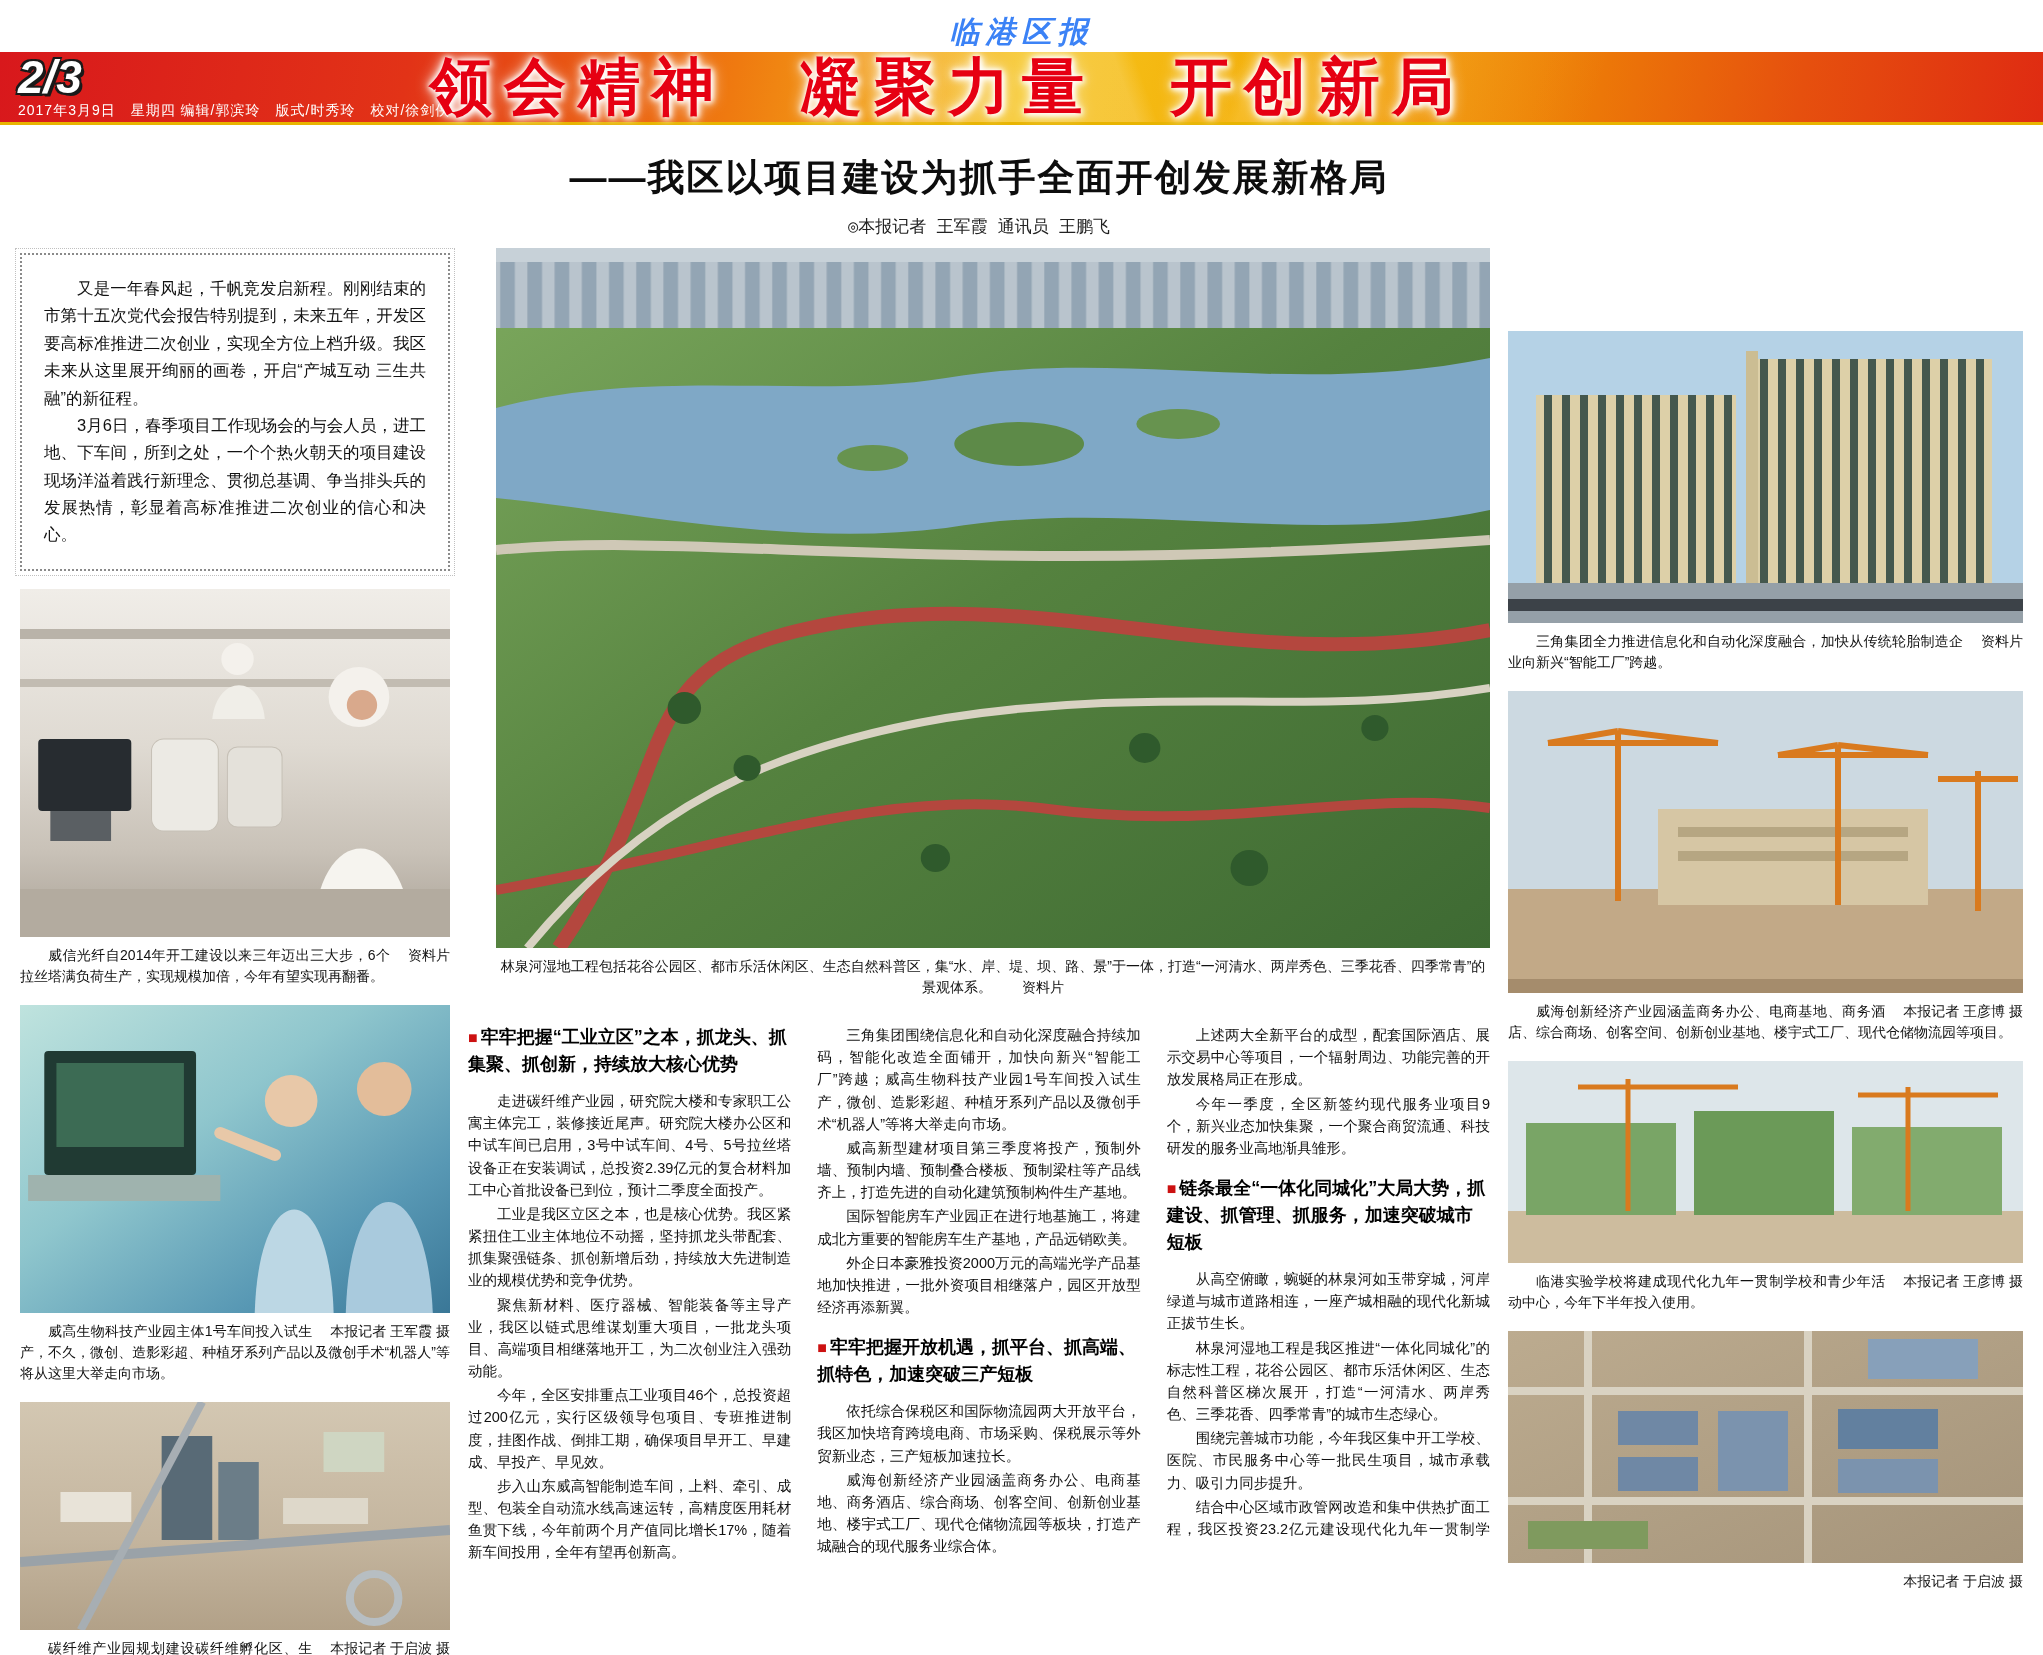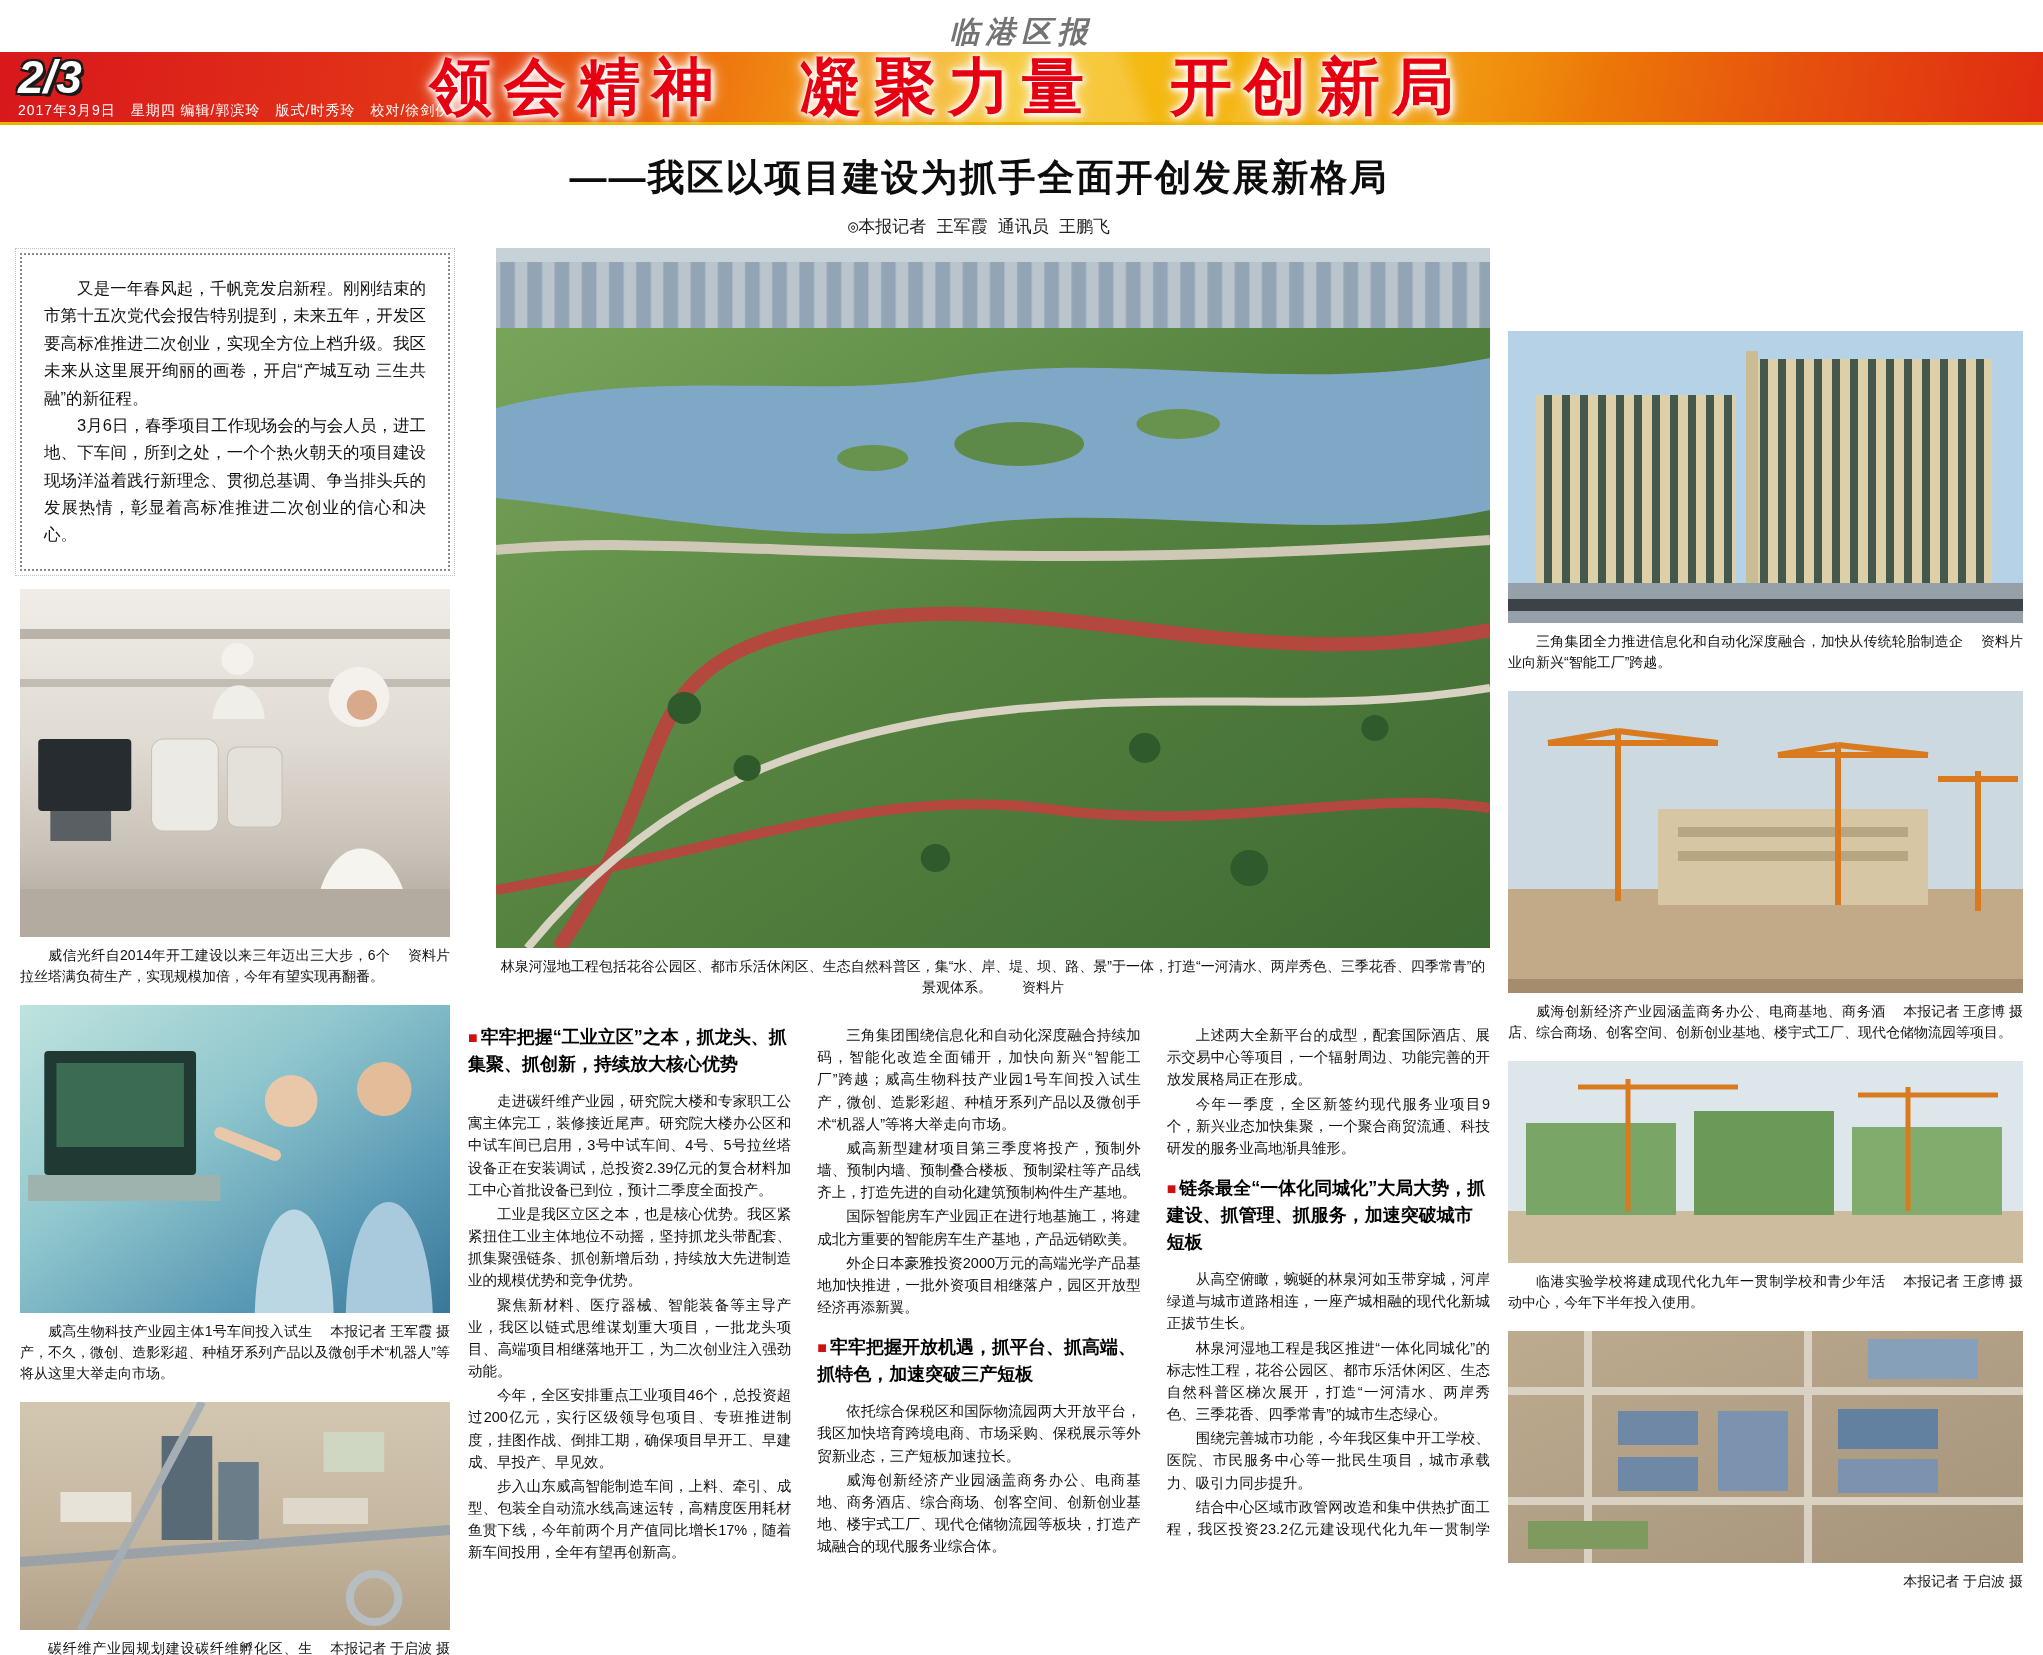--- a/index.html
+++ b/index.html
@@ -1,20 +1,20 @@
 <!DOCTYPE html>
 <html><head>
 <meta charset="utf-8">
 <style>
   * { box-sizing: border-box; margin: 0; padding: 0; }
   body { background:#fff; font-family:"Liberation Sans","DejaVu Sans",sans-serif; color:#111; }
   .page { position:relative; width:2043px; height:1655px; background:#fff; overflow:hidden; }
 
   
-  .masthead { height:52px; text-align:center; padding-top:12px; color:#737373;
+  .masthead { height:52px; text-align:center; padding-top:12px; color:#3b82f6;
     font-family:"Liberation Serif","DejaVu Serif",serif; font-style:italic; font-weight:bold;
     font-size:30px; letter-spacing:6px; }
 
   
   .banner { position:relative; height:73px; display:flex; align-items:center;
     background:linear-gradient(100deg,#d8181c 0%,#e23317 20%,#ef7a10 36%,#f6c51e 50%,#f3ae07 62%,#ee8406 75%,#e6500e 88%,#df2b12 100%);
     border-bottom:3px solid #e8b400; }
   .banner::after { content:""; position:absolute; inset:0; pointer-events:none;
     background:linear-gradient(70deg,transparent 42%,rgba(255,255,255,.16) 43%,rgba(255,255,255,.16) 55%,transparent 56%),
                linear-gradient(110deg,transparent 60%,rgba(255,220,120,.25) 61%,transparent 78%); }

